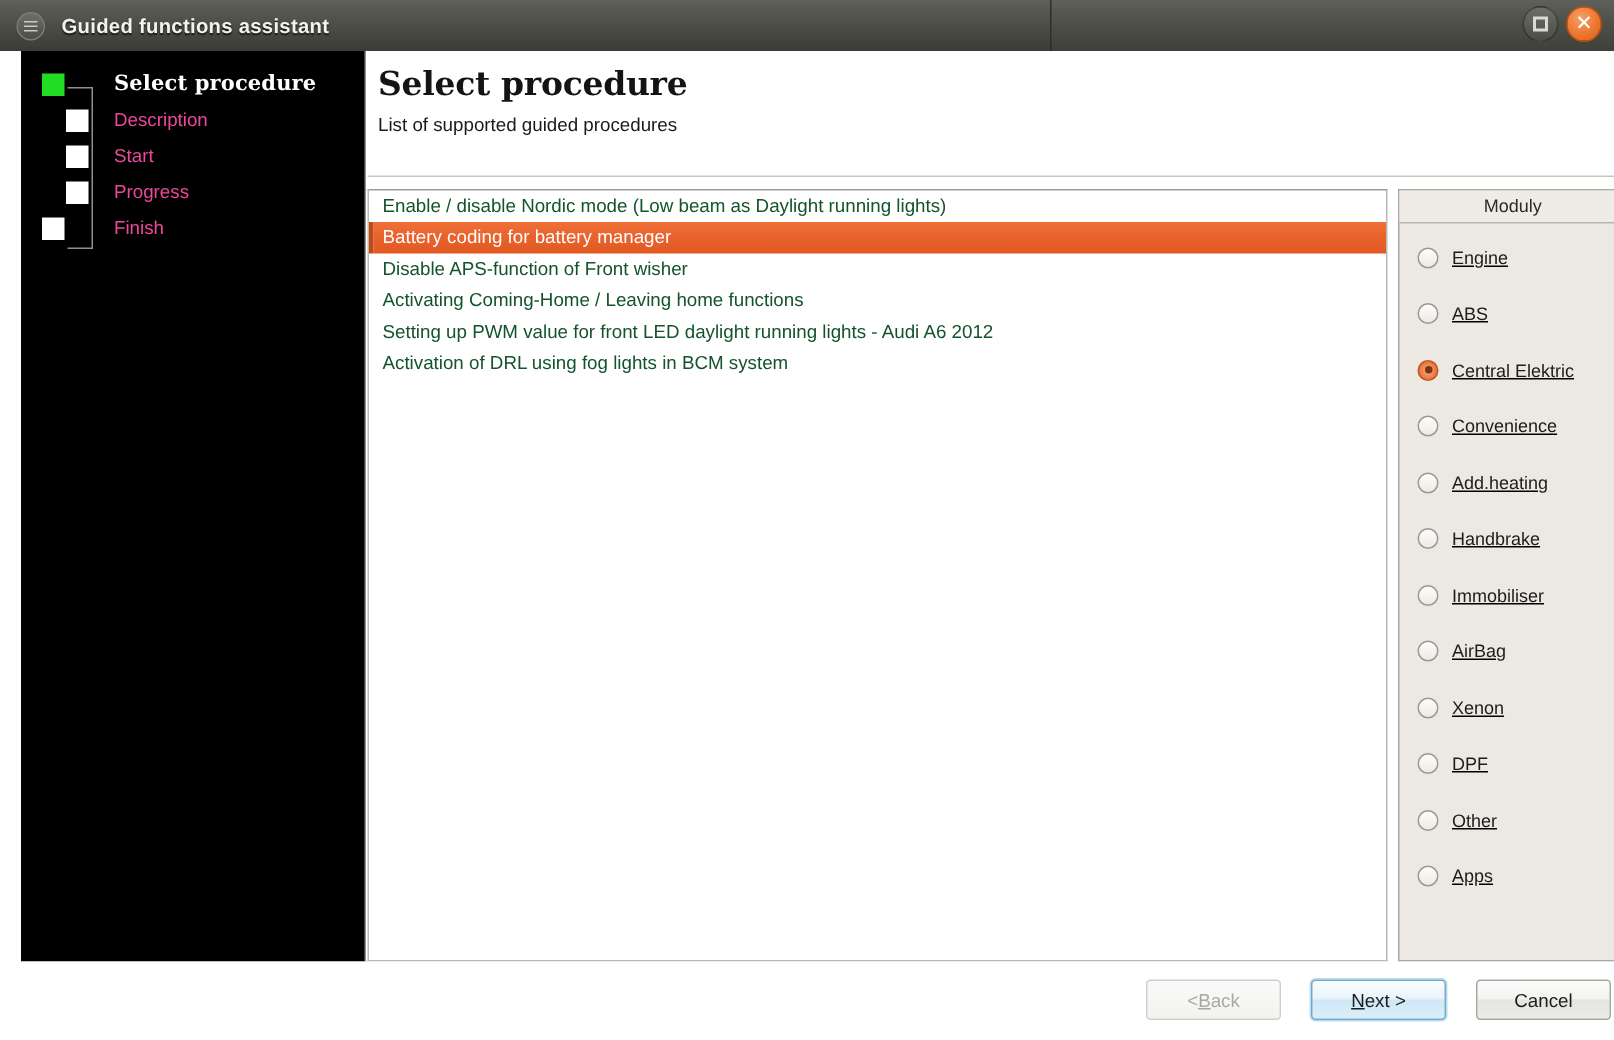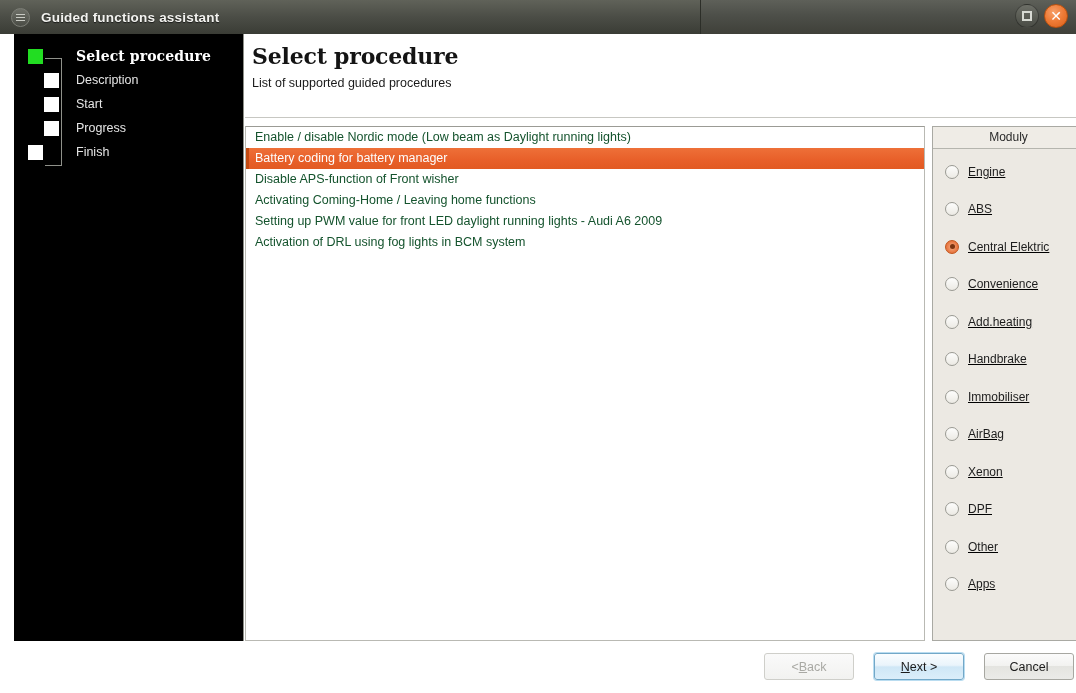--- a/index.html
+++ b/index.html
@@ -173,21 +173,21 @@
     background: #ffffff;
     flex: 0 0 auto;
     box-sizing: border-box;
   }
   .step .box.current {
     background: #22dd22;
   }
   .step.indent .box { margin-left: 16px; }
   .step .label {
     margin-left: 0;
-    color: #e5e5e5;
+    color: #ec4899;
     font-size: 12.5px;
     white-space: nowrap;
     position: absolute;
     left: 48px;
   }
   .step.first .label {
     font-weight: bold;
     font-size: 14px;
     font-family: "DejaVu Serif", serif;
     color: #ffffff;
@@ -399,21 +399,21 @@
     <div class="header">
       <h1>Select procedure</h1>
       <div class="sub">List of supported guided procedures</div>
     </div>
 
     <div class="list-wrap">
       <div class="list-row">Enable / disable Nordic mode (Low beam as Daylight running lights)</div>
       <div class="list-row selected">Battery coding for battery manager</div>
       <div class="list-row">Disable APS-function of Front wisher</div>
       <div class="list-row">Activating Coming-Home / Leaving home  functions</div>
-      <div class="list-row">Setting up PWM value for front LED daylight running lights - Audi A6 2009</div>
+      <div class="list-row">Setting up PWM value for front LED daylight running lights - Audi A6 2012</div>
       <div class="list-row">Activation of DRL using fog lights in BCM system</div>
     </div>
 
     <div class="moduly">
       <div class="moduly-head">Moduly</div>
       <div class="moduly-list">
 
         <div class="radio-row">
           <div class="radio"></div>
           <div class="radio-label">Engine</div>

